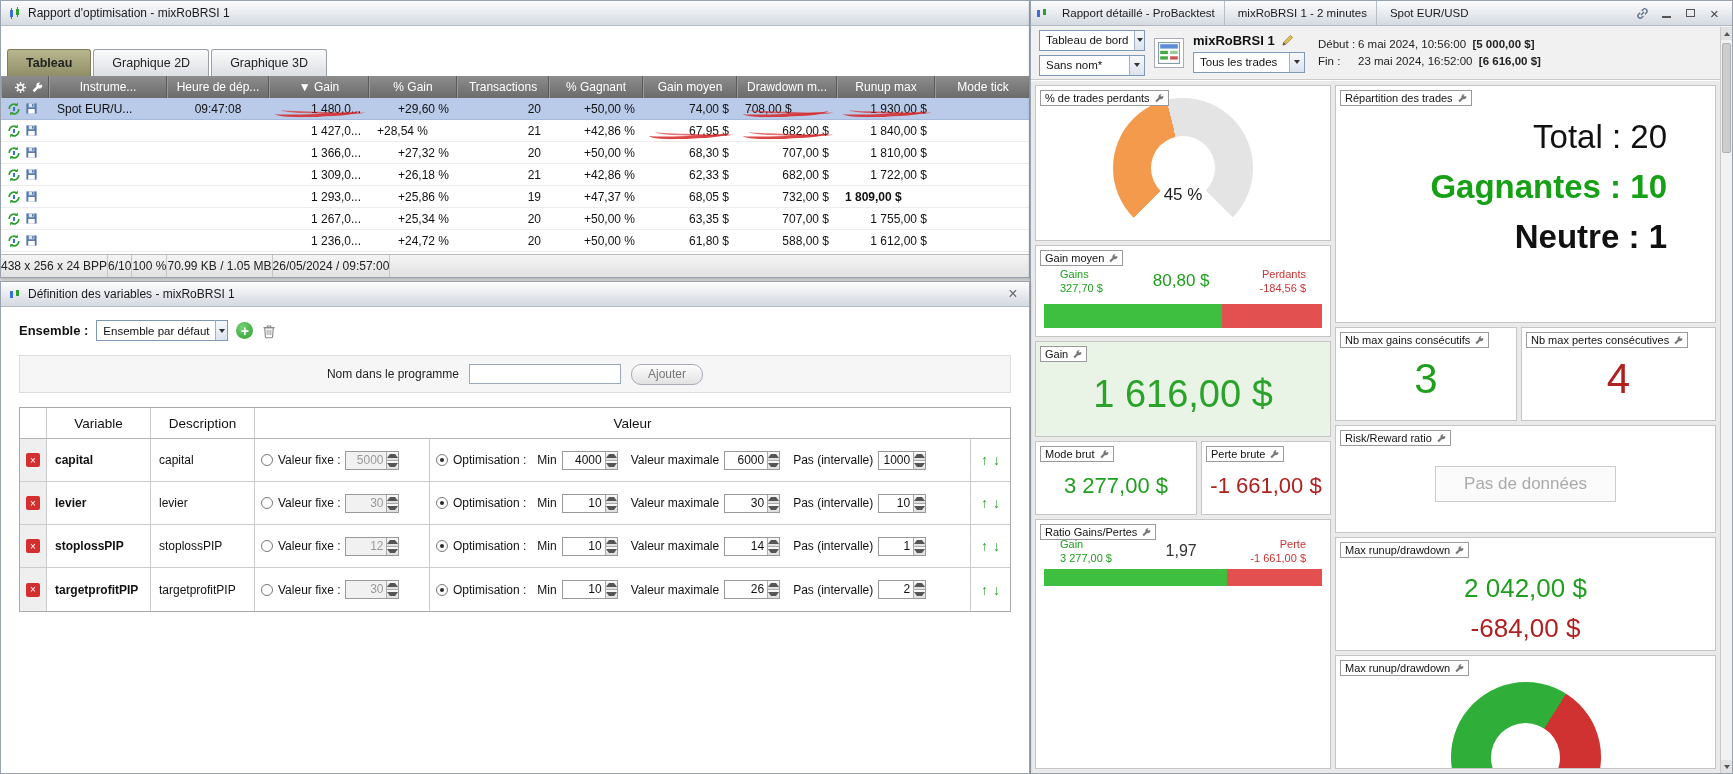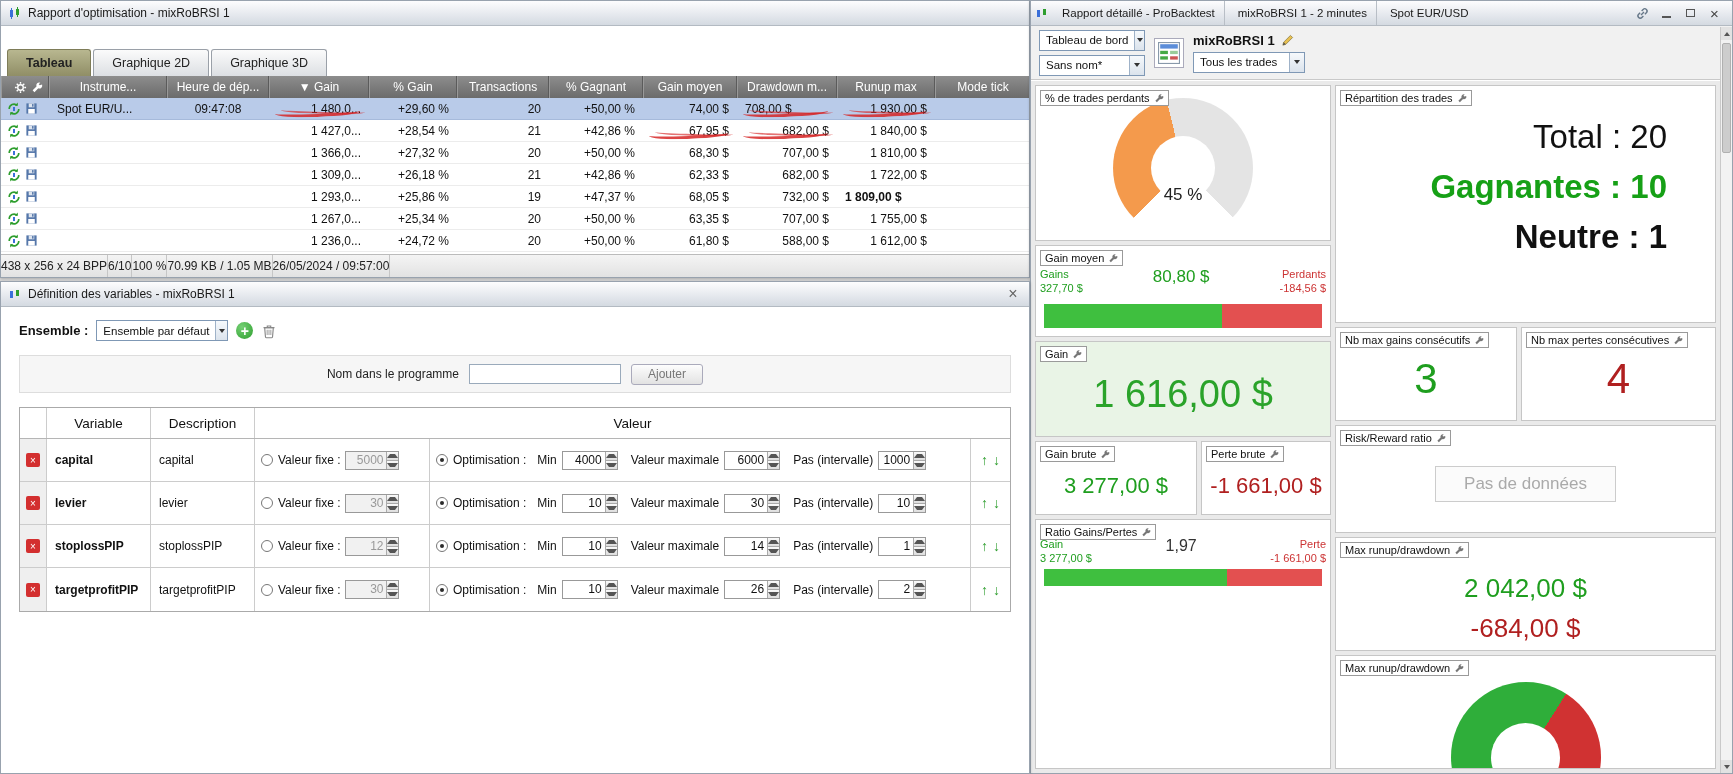--- a/index.html
+++ b/index.html
@@ -36,21 +36,21 @@
   .ens-row{display:flex;align-items:center;gap:8px;margin:13px 0 0 18px;font-size:13px}
   .ens-label{font-weight:bold}
   .select{display:inline-flex;align-items:center;height:21px;border:1px solid #7f98b5;background:#fff;font-size:11.5px;color:#111;cursor:pointer}
   .select .txt{padding:0 6px;white-space:nowrap;flex:1}
   .select .arr-box{width:15px;align-self:stretch;border-left:1px solid #9fb2c8;background:linear-gradient(#f6f9fc,#dbe3ec);display:flex;align-items:center;justify-content:center}
   .tri-dn{width:0;height:0;border-left:3.5px solid transparent;border-right:3.5px solid transparent;border-top:4.5px solid #333}
   .plus-ico{width:17px;height:17px;border-radius:50%;background:radial-gradient(circle at 35% 30%,#74d074,#2e9e2e);color:#fff;display:flex;align-items:center;justify-content:center;font-size:14px;font-weight:bold;cursor:pointer;line-height:1}
   .trash-ico{cursor:pointer;display:flex}
   .name-panel{margin:14px 18px 0;height:38px;background:#f6f6f6;border:1px solid #ddd;display:flex;align-items:center;justify-content:center;gap:10px;font-size:12px;color:#222}
   .name-input{width:152px;height:20px;border:1px solid #9aaabb;background:#fff}
-  .btn{height:21px;padding:0 16px;border:1px solid #aab;border-radius:3px;background:linear-gradient(#fdfdfd,#e2e2e2);font-size:12px;color:#777;cursor:pointer}
+  .btn{height:21px;padding:0 16px;border:1px solid #aab;border-radius:10px;background:linear-gradient(#fdfdfd,#e2e2e2);font-size:12px;color:#777;cursor:pointer}
   .var-table{margin:14px 18px 0;border:1px solid #aaa}
   .var-head{display:flex;align-items:stretch;height:31px;background:#fff;border-bottom:1px solid #b5b5b5;font-size:13.5px}
   .var-head .vh{display:flex;align-items:center;justify-content:center;border-right:1px solid #ccc}
   .var-head .vh:last-child{border-right:none}
   .vrow{display:flex;align-items:stretch;height:43px;border-bottom:1px solid #ccc;font-size:12px}
   .vrow:last-child{border-bottom:none}
   .vc{display:flex;align-items:center}
   .vc-del{width:27px;background:#efefef;border-right:1px solid #ccc;justify-content:center;flex:none}
   .vc-name{width:104px;padding-left:8px;font-weight:bold;border-right:1px solid #ccc;flex:none}
   .vc-desc{width:104px;padding-left:8px;border-right:1px solid #ccc;flex:none}
@@ -95,21 +95,21 @@
   .gauge::after{content:"";position:absolute;inset:27%;background:#fff;border-radius:50%}
   .gauge-label{position:absolute;left:0;right:0;top:62%;text-align:center;font-size:17px;color:#222;z-index:2}
   .big-rep{padding:26px 48px 0 0;text-align:right;line-height:50px;font-size:33px;white-space:nowrap}
   .rep-total{color:#111}
   .rep-win{color:#16a016;font-weight:bold}
   .rep-neutral{color:#111;font-weight:bold}
   .rep-lose{color:#a41414;font-weight:bold}
   .bignum{height:100%;display:flex;align-items:center;justify-content:center;font-size:42px;padding-top:10px}
   .green{color:#1f9e1f}
   .red{color:#b02020}
-  .gm-row{display:flex;align-items:flex-start;padding:21px 4px 0}
+  .gm-row{display:flex;align-items:center;padding:21px 24px 0}
   .gm-side{font-size:11px;line-height:14px;flex:none}
   .gm-side.g{color:#1f9e1f}
   .gm-side.r{color:#cc3333;text-align:right}
   .gm-val{flex:1;text-align:center;font-size:17px;color:#1f9e1f}
   .gm-val.dark{color:#333}
   .hbar{margin:9px 8px 0;height:24px;display:flex}
   .hbar .hg{background:#3fbf3f}
   .hbar .hr{flex:1;background:#e35050}
   .hbar.thin{height:17px;margin-top:4px}
   .gain-card{background:#e9f4e6}
@@ -205,21 +205,21 @@
             <svg width="13" height="13" viewBox="0 0 14 14">
               <rect x="1.5" y="1.5" width="11" height="11" fill="#5577aa"></rect>
               <rect x="4" y="1.5" width="6" height="4.2" fill="#dde4ee"></rect>
               <rect x="7.6" y="2.2" width="1.6" height="2.8" fill="#5577aa"></rect>
               <rect x="3.5" y="7.5" width="7" height="5" fill="#fff"></rect>
             </svg>
           </div>
           <div class="oc ocell" style="width: 118px; text-align: left;"></div>
           <div class="oc ocell" style="width: 102px; text-align: center;"></div>
           <div class="oc ocell" style="width: 100px; text-align: right;">1 427,0...</div>
-          <div class="oc ocell" style="width: 88px; text-align: right;">+28,54 %</div>
+          <div class="oc ocell" style="width: 88px; text-align: left;">+28,54 %</div>
           <div class="oc ocell" style="width: 92px; text-align: right;">21</div>
           <div class="oc ocell" style="width: 94px; text-align: right;">+42,86 %</div>
           <div class="oc ocell marked" style="width: 94px; text-align: right;">67,95 $</div>
           <div class="oc ocell marked" style="width: 100px; text-align: right;">682,00 $</div>
           <div class="oc ocell" style="width: 98px; text-align: right;">1 840,00 $</div>
           <div class="oc ocell" style="width: 96px; text-align: left;"></div>
         </div>
         <div class="orow">
           <div class="oc oc-icons">
             <svg width="14" height="14" viewBox="0 0 14 14">
@@ -749,20 +749,24 @@
             </svg>
         </span>
       </div>
       <div class="select" style="width:112px">
         <span class="txt">Tous les trades</span>
         <span class="arr-box">
             <span class="tri-dn"></span>
           </span>
       </div>
     </div>
+    <div class="dates">
+      <div><span class="dlbl">Début :</span><span>6 mai 2024, 10:56:00</span>&nbsp;&nbsp;<b>[5 000,00 $]</b></div>
+      <div><span class="dlbl">Fin :</span><span>23 mai 2024, 16:52:00</span>&nbsp;&nbsp;<b>[6 616,00 $]</b></div>
+    </div>
   </div>
 
   <div class="dash">
 
     <div class="dcol" style="width:296px">
       <div class="card" style="height:156px">
         <div class="chip">
             <span>% de trades perdants</span>
             <svg width="10" height="10" viewBox="0 0 14 14">
               <path fill="#777" d="M12.9 4.1a3.4 3.4 0 0 1-4.4 4.4L4 13l-2.1-2.1 4.5-4.5A3.4 3.4 0 0 1 10.8 2L9 3.8l1.2 1.2z"></path>
@@ -800,21 +804,21 @@
             <span>Gain</span>
             <svg width="10" height="10" viewBox="0 0 14 14">
               <path fill="#777" d="M12.9 4.1a3.4 3.4 0 0 1-4.4 4.4L4 13l-2.1-2.1 4.5-4.5A3.4 3.4 0 0 1 10.8 2L9 3.8l1.2 1.2z"></path>
             </svg>
           </div>
         <div class="gain-val">1 616,00 $</div>
       </div>
       <div class="row-cards" style="height:74px">
         <div class="card" style="flex:1.25;height:74px">
           <div class="chip">
-              <span>Gain brute</span>
+              <span>Mode brut</span>
               <svg width="10" height="10" viewBox="0 0 14 14">
                 <path fill="#777" d="M12.9 4.1a3.4 3.4 0 0 1-4.4 4.4L4 13l-2.1-2.1 4.5-4.5A3.4 3.4 0 0 1 10.8 2L9 3.8l1.2 1.2z"></path>
               </svg>
             </div>
           <div class="small-amt green">3 277,00 $</div>
         </div>
         <div class="card" style="flex:1;height:74px">
           <div class="chip">
               <span>Perte brute</span>
               <svg width="10" height="10" viewBox="0 0 14 14">

